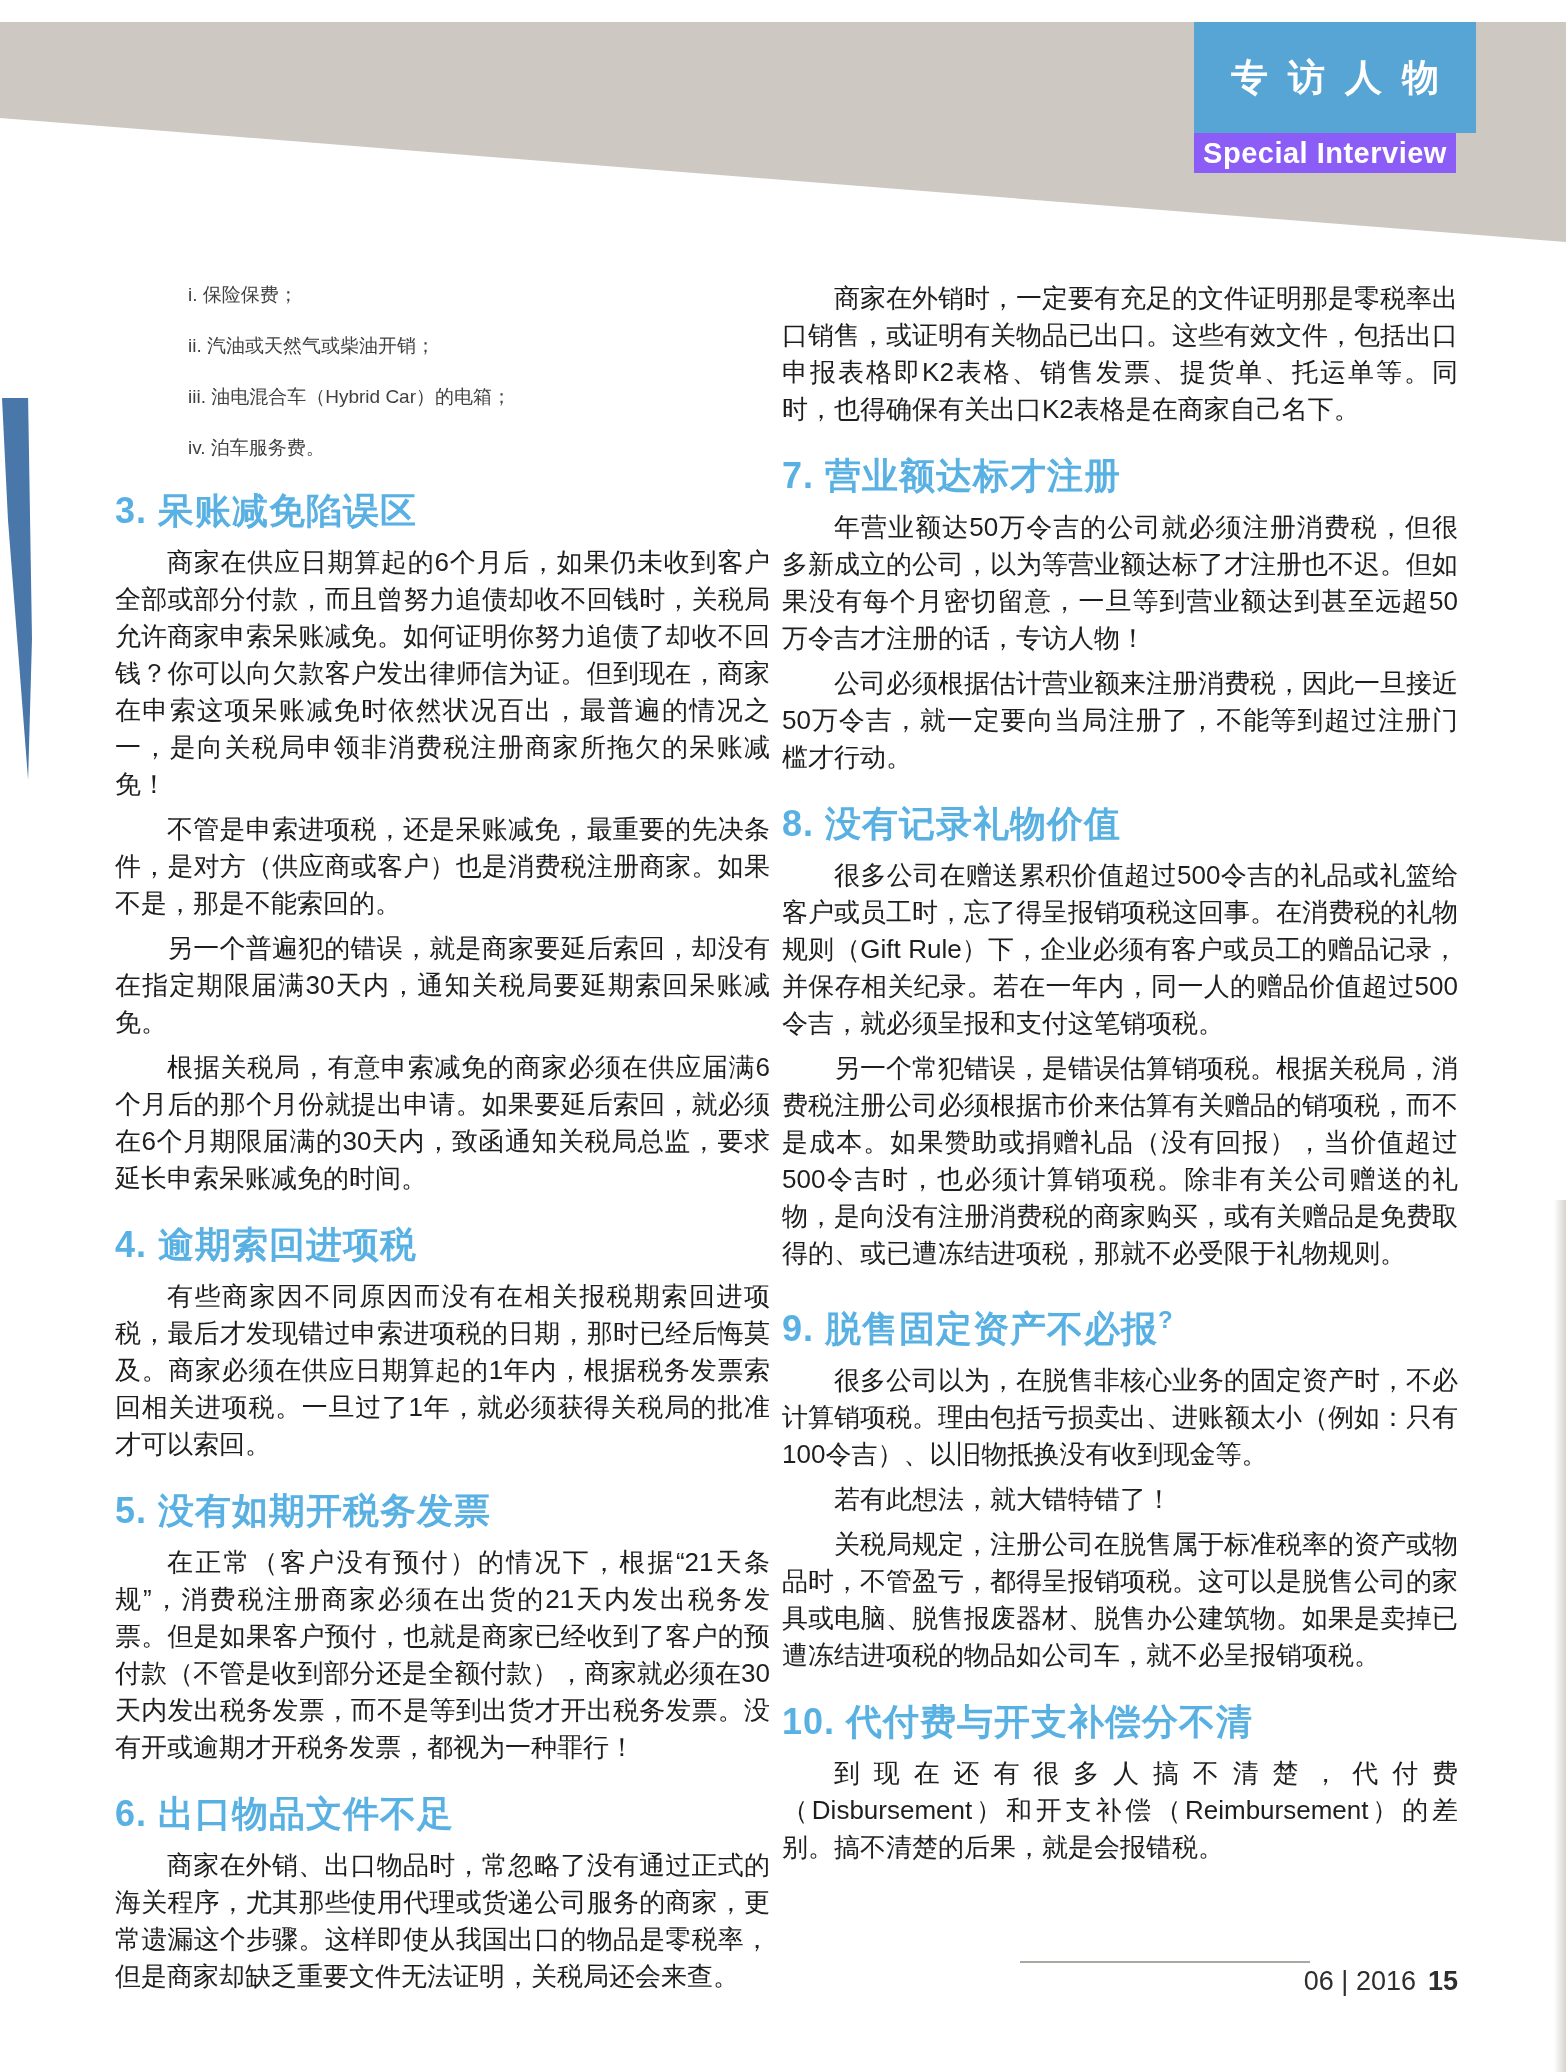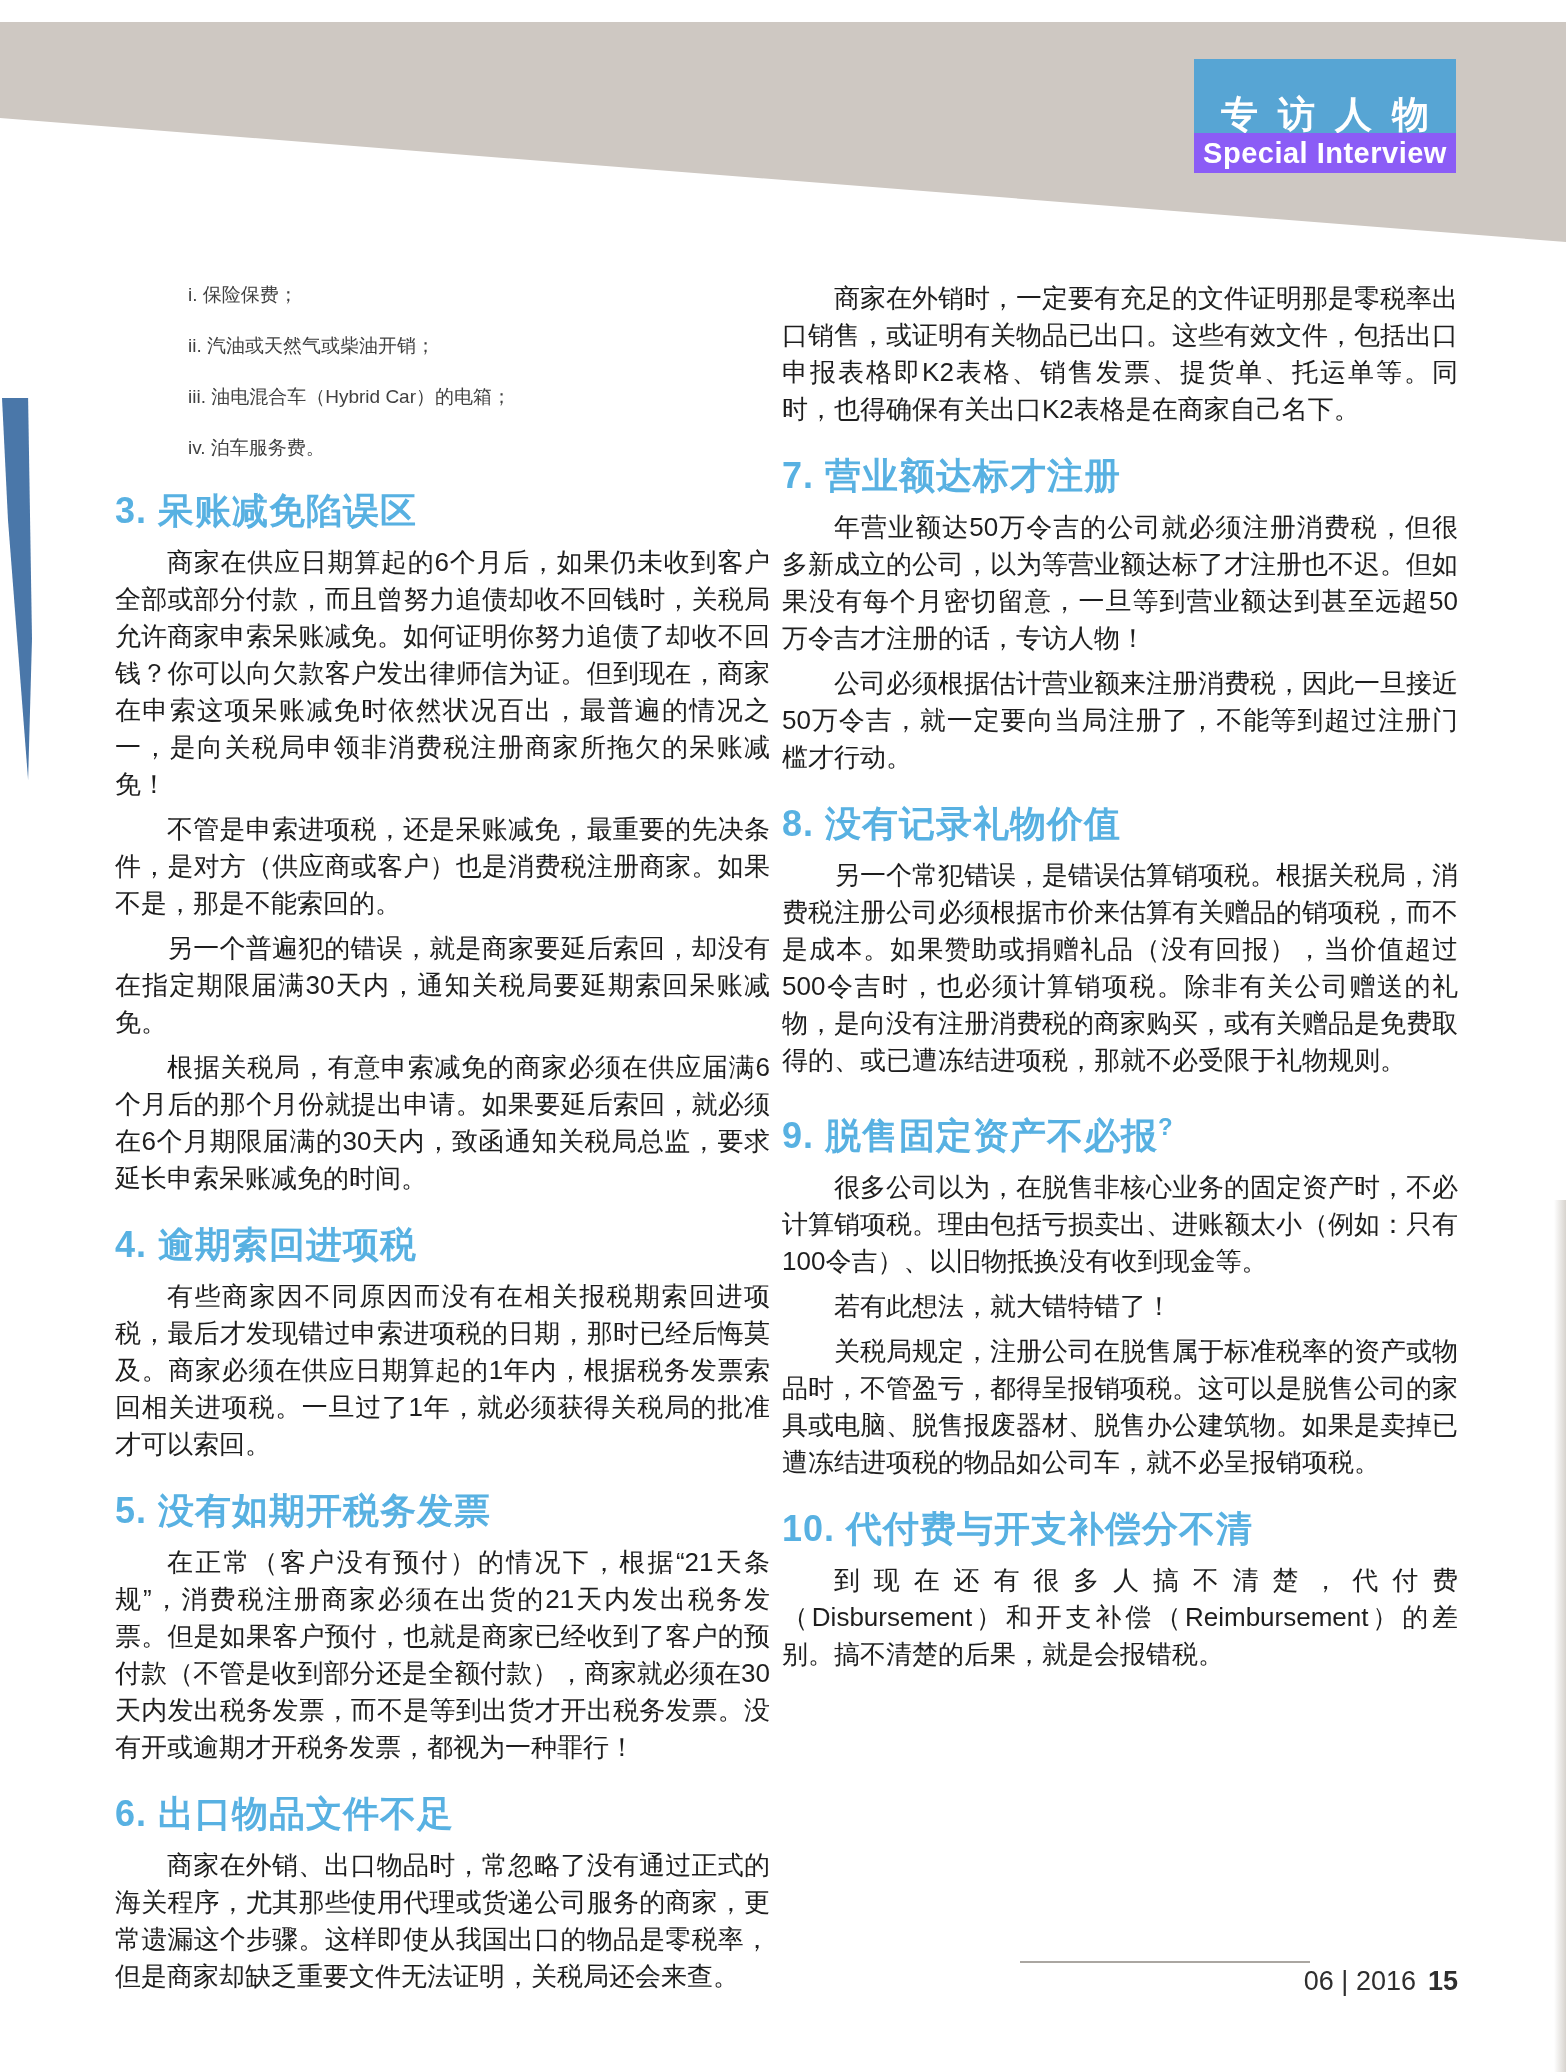--- a/index.html
+++ b/index.html
@@ -9,25 +9,24 @@
     color:#222;overflow:hidden;
   }
   
   .banner{
     position:absolute;left:0;top:0;width:1566px;height:260px;
     background:#CEC8C2;
     clip-path:polygon(0 22px,1566px 22px,1566px 242px,0 118px);
   }
   
   .badge-blue{
-    position:absolute;left:1194px;top:22px;width:262px;height:111px;
+    position:absolute;left:1194px;top:22px;width:282px;height:111px;
     background:#57A5D4;display:flex;align-items:center;justify-content:center;
     color:#ffffff;font-size:37px;font-weight:600;letter-spacing:20px;padding-left:20px;
     box-sizing:border-box;
-    margin-top:37px;
   }
   .badge-black{
     position:absolute;left:1194px;top:133px;width:262px;height:40px;
     background:#8b5cf6;display:flex;align-items:center;justify-content:center;
     color:#ffffff;font-size:29px;font-weight:bold;letter-spacing:0.5px;
   }
   
   .wedge{
     position:absolute;left:2px;top:398px;width:30px;height:382px;
     background:#4A77A9;
@@ -101,20 +100,21 @@
 </div>
 
 <div class="col col-right">
   <p>商家在外销时，一定要有充足的文件证明那是零税率出口销售，或证明有关物品已出口。这些有效文件，包括出口申报表格即K2表格、销售发票、提货单、托运单等。同时，也得确保有关出口K2表格是在商家自己名下。</p>
 
   <h2 class="sec"><span>7. 营业额达标才注册</span></h2>
   <p>年营业额达50万令吉的公司就必须注册消费税，但很多新成立的公司，以为等营业额达标了才注册也不迟。但如果没有每个月密切留意，一旦等到营业额达到甚至远超50万令吉才注册的话，专访人物！</p>
   <p>公司必须根据估计营业额来注册消费税，因此一旦接近50万令吉，就一定要向当局注册了，不能等到超过注册门槛才行动。</p>
 
   <h2 class="sec"><span>8.  没有记录礼物价值</span></h2>
+  <p>很多公司在赠送累积价值超过500令吉的礼品或礼篮给客户或员工时，忘了得呈报销项税这回事。在消费税的礼物规则（Gift Rule）下，企业必须有客户或员工的赠品记录，并保存相关纪录。若在一年内，同一人的赠品价值超过500令吉，就必须呈报和支付这笔销项税。</p>
   <p>另一个常犯错误，是错误估算销项税。根据关税局，消费税注册公司必须根据市价来估算有关赠品的销项税，而不是成本。如果赞助或捐赠礼品（没有回报），当价值超过500令吉时，也必须计算销项税。除非有关公司赠送的礼物，是向没有注册消费税的商家购买，或有关赠品是免费取得的、或已遭冻结进项税，那就不必受限于礼物规则。</p>
 
   <h2 class="sec"><span>9.  脱售固定资产不必报</span><span class="sup">?</span></h2>
   <p>很多公司以为，在脱售非核心业务的固定资产时，不必计算销项税。理由包括亏损卖出、进账额太小（例如：只有100令吉）、以旧物抵换没有收到现金等。</p>
   <p>若有此想法，就大错特错了！</p>
   <p>关税局规定，注册公司在脱售属于标准税率的资产或物品时，不管盈亏，都得呈报销项税。这可以是脱售公司的家具或电脑、脱售报废器材、脱售办公建筑物。如果是卖掉已遭冻结进项税的物品如公司车，就不必呈报销项税。</p>
 
   <h2 class="sec"><span>10.  代付费与开支补偿分不清</span></h2>
   <p>到现在还有很多人搞不清楚，代付费（Disbursement）和开支补偿（Reimbursement）的差别。搞不清楚的后果，就是会报错税。</p>
 </div>

